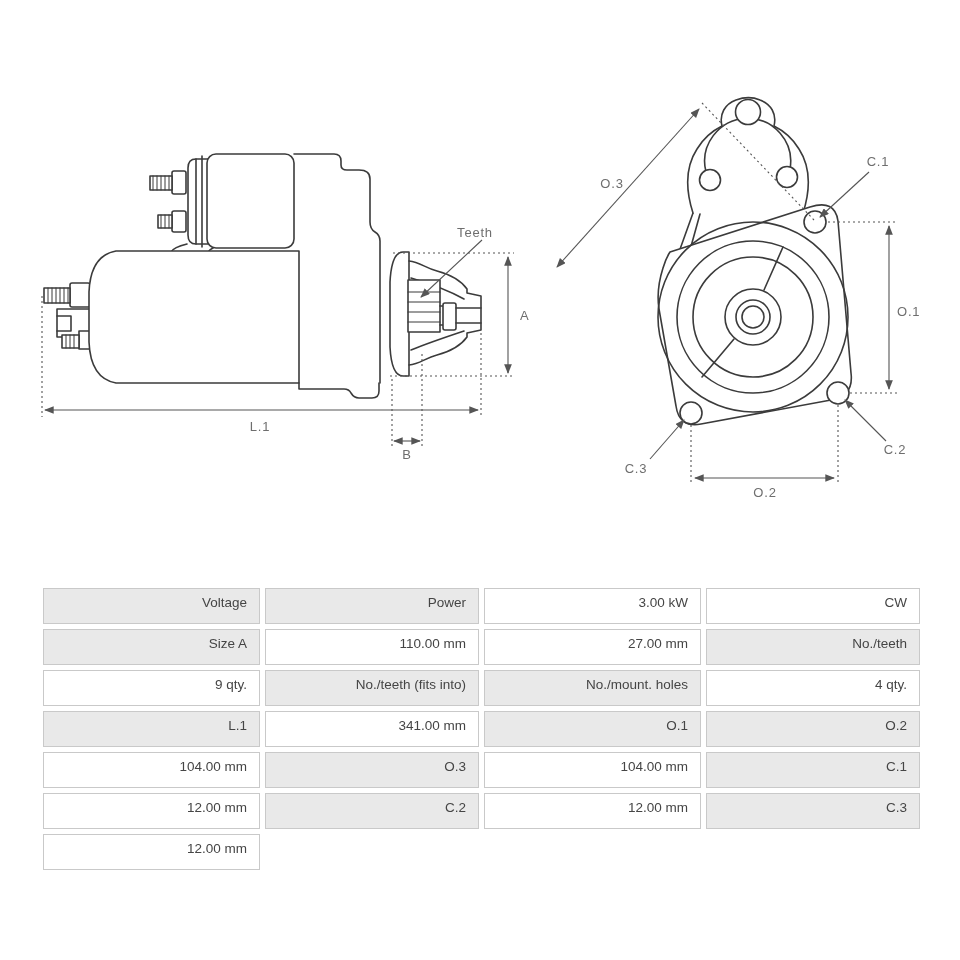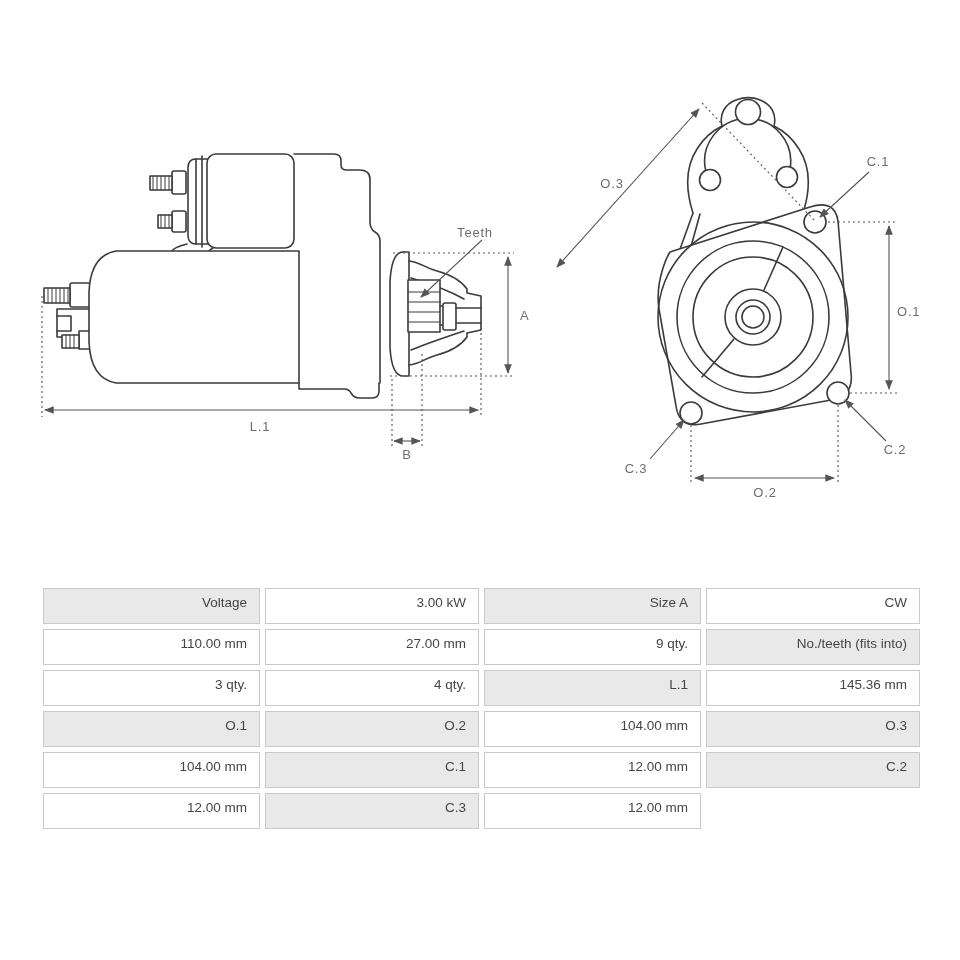--- a/index.html
+++ b/index.html
@@ -165,35 +165,37 @@
     <text x="897" y="316">O.1</text>
     <text x="895" y="454" text-anchor="middle">C.2</text>
     <text x="636" y="473" text-anchor="middle">C.3</text>
     <text x="765" y="497" text-anchor="middle">O.2</text>
   </g>
 </svg>
 
 
 <div class="specs">
   <div class="cell label">Voltage</div>
+  <div class="cell label">Power</div>
   <div class="cell value">3.00 kW</div>
 
+  <div class="cell value">CW</div>
   <div class="cell label">Size A</div>
-  <div class="cell value">CW</div>
   <div class="cell value">110.00 mm</div>
 
   <div class="cell value">27.00 mm</div>
+  <div class="cell label">No./teeth</div>
   <div class="cell value">9 qty.</div>
 
   <div class="cell label">No./teeth (fits into)</div>
-  <div class="cell value">3 qty.</div>
+  <div class="cell label">No./mount. holes</div>
 
   <div class="cell value">4 qty.</div>
   <div class="cell label">L.1</div>
-  <div class="cell value">145.36 mm</div>
+  <div class="cell value">341.00 mm</div>
 
   <div class="cell label">O.1</div>
   <div class="cell label">O.2</div>
   <div class="cell value">104.00 mm</div>
 
   <div class="cell label">O.3</div>
   <div class="cell value">104.00 mm</div>
   <div class="cell label">C.1</div>
   <div class="cell value">12.00 mm</div>
 

